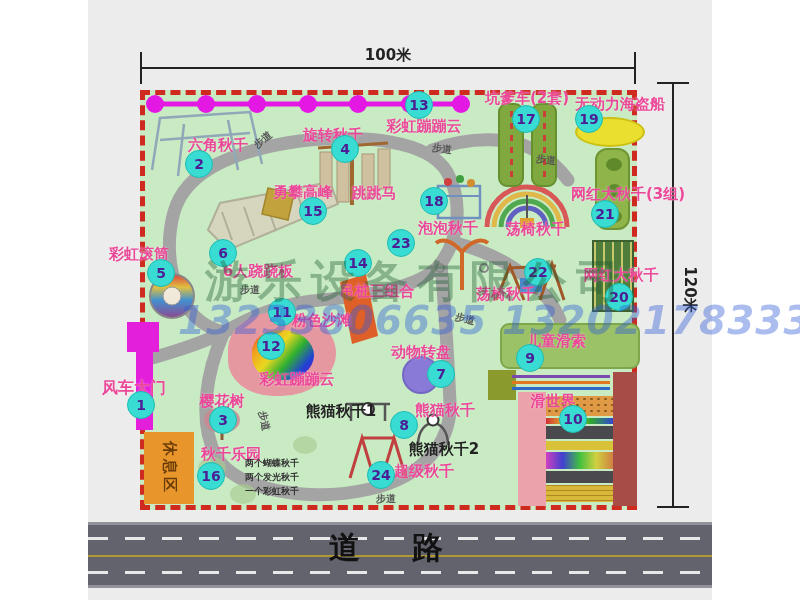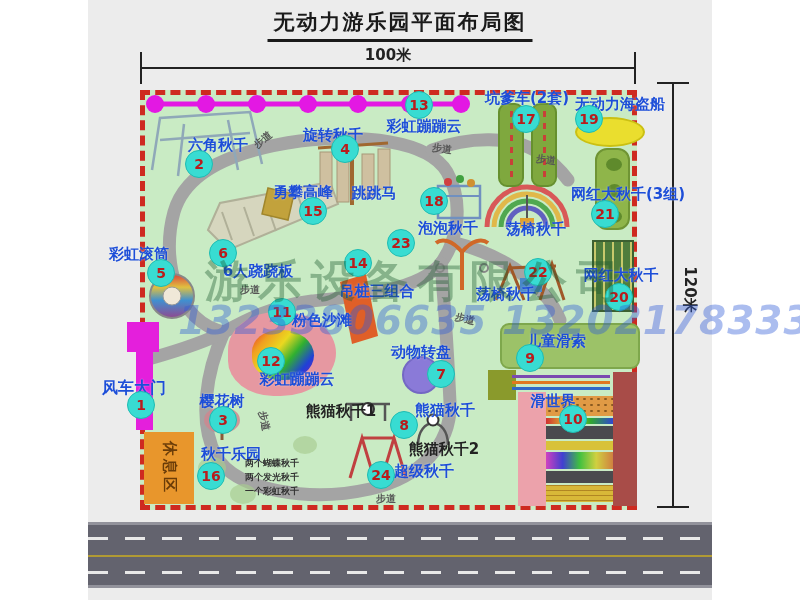--- a/index.html
+++ b/index.html
@@ -17,29 +17,29 @@
               font-size:15px;font-weight:bold;color:#222;}
   .dimv{position:absolute;left:672px;top:82px;width:2px;height:426px;background:#222;}
   .dimv .tick{position:absolute;left:-15px;width:32px;height:2px;background:#222;}
   .dimv-label{position:absolute;left:666px;top:280px;font-size:15px;font-weight:bold;color:#222;
               transform:rotate(90deg);transform-origin:center;white-space:nowrap;}
   
   .park{position:absolute;left:140px;top:90px;width:497px;height:420px;
         background:#c9ebc4;border:5px dashed #ce2a20;box-sizing:border-box;}
   svg.overlay{position:absolute;left:0;top:0;width:800px;height:600px;pointer-events:none;}
   
-  .lbl{position:absolute;transform:translateX(-50%);font-size:15px;font-weight:bold;color:#1d4ed8;
+  .lbl{position:absolute;transform:translateX(-50%);font-size:15px;font-weight:bold;color:#ec4899;
        white-space:nowrap;text-shadow:0 0 2px rgba(255,255,255,.55);z-index:30;}
   .lbl-sm{position:absolute;transform:translateX(-50%);font-size:15px;font-weight:bold;color:#222;
           white-space:nowrap;z-index:30;}
   .walk{position:absolute;font-size:10px;font-weight:bold;color:#555;white-space:nowrap;z-index:22;}
   .note{position:absolute;font-size:9px;font-weight:bold;color:#333;white-space:nowrap;z-index:30;padding-left:17px;}
   
   .mk{position:absolute;width:26px;height:26px;margin:-13px 0 0 -13px;border-radius:50%;
-      background:#38dcd2;border:1px solid #1fbcb2;color:#b91c1c;display:flex;align-items:center;
+      background:#38dcd2;border:1px solid #1fbcb2;color:#4c1d95;display:flex;align-items:center;
       justify-content:center;font-size:14px;font-weight:bold;z-index:40;}
   
   .blk{position:absolute;box-sizing:border-box;}
   .greenstrip{background:#7fa83e;border:2px solid #66902e;border-radius:9px;}
   .greenstrip .reddash{position:absolute;left:50%;top:8%;width:3px;height:84%;margin-left:-1.5px;
       background:repeating-linear-gradient(180deg,#c84038 0 6px,transparent 6px 12px);}
   .pigtrack{background:#8fb54a;border:2px solid #6f9434;border-radius:12px;}
   .tree-dot{position:absolute;background:#5f8a2c;border-radius:50%;}
   .bigswing{background:#4f7d3c;border:2px solid #3c6030;
       background-image:repeating-linear-gradient(90deg,rgba(230,220,120,.8) 0 2px,transparent 2px 9px);}
@@ -87,21 +87,20 @@
   .road .yellow{position:absolute;left:0;top:30px;width:100%;height:2px;background:#b09a34;}
   .road-label{position:absolute;left:412px;top:527px;transform:translateX(-50%);
       font-size:31px;font-weight:bold;color:#111;letter-spacing:52px;white-space:nowrap;z-index:10;}
 </style>
 </head>
 <body>
 
 <div id="stage">
   <div id="photo"></div>
 
-  <div class="title">无动力游乐园平面布局图</div>
 
   <div class="dimh">
     <span class="tick" style="left:0"></span>
       <span class="tick" style="right:0"></span>
   </div>
   <div class="dimh-label">100米</div>
 
   <div class="dimv">
     <span class="tick" style="top:0"></span>
       <span class="tick" style="bottom:0"></span>
@@ -289,21 +288,21 @@
   <div class="mk" style="left:198px;top:163px">2</div>
   <div class="mk" style="left:222px;top:419px">3</div>
   <div class="mk" style="left:344px;top:148px">4</div>
   <div class="mk" style="left:160px;top:272px">5</div>
   <div class="mk" style="left:222px;top:252px">6</div>
   <div class="mk" style="left:440px;top:373px">7</div>
   <div class="mk" style="left:403px;top:424px">8</div>
   <div class="mk" style="left:529px;top:357px">9</div>
   <div class="mk" style="left:572px;top:418px">10</div>
   <div class="mk" style="left:281px;top:311px">11</div>
-  <div class="mk" style="left:270px;top:360px">12</div>
+  <div class="mk" style="left:270px;top:345px">12</div>
   <div class="mk" style="left:418px;top:104px">13</div>
   <div class="mk" style="left:357px;top:262px">14</div>
   <div class="mk" style="left:312px;top:210px">15</div>
   <div class="mk" style="left:210px;top:475px">16</div>
   <div class="mk" style="left:525px;top:118px">17</div>
   <div class="mk" style="left:433px;top:200px">18</div>
   <div class="mk" style="left:588px;top:118px">19</div>
   <div class="mk" style="left:618px;top:296px">20</div>
   <div class="mk" style="left:604px;top:213px">21</div>
   <div class="mk" style="left:537px;top:271px">22</div>
@@ -311,13 +310,14 @@
   <div class="mk" style="left:380px;top:474px">24</div>
 
   <div class="wm-co">游乐设备有限公司</div>
   <div class="wm-ph">13233806635 13202178333</div>
 
   <div class="road">
     <div class="dash" style="top:12px"></div>
     <div class="yellow"></div>
     <div class="dash" style="top:46px"></div>
   </div>
+  <div class="road-label">道路</div>
 </div>
 
 </body></html>

